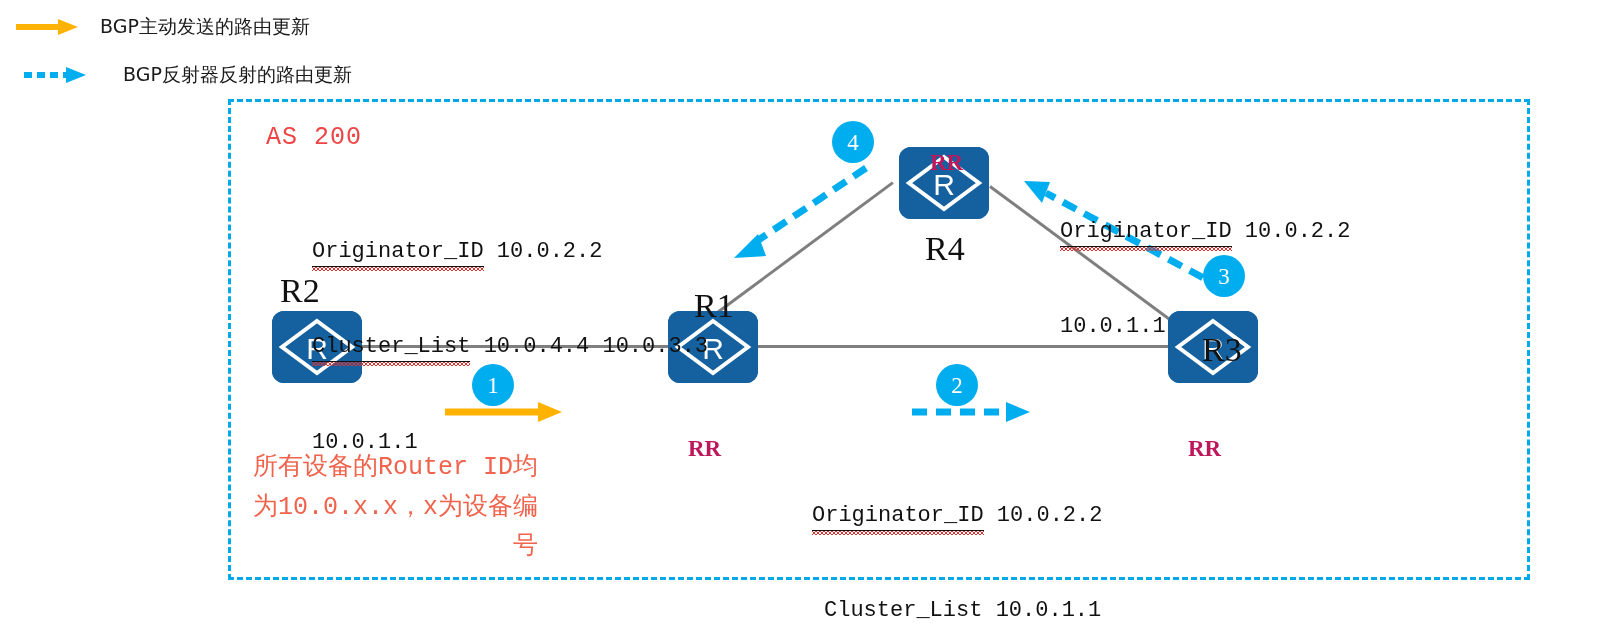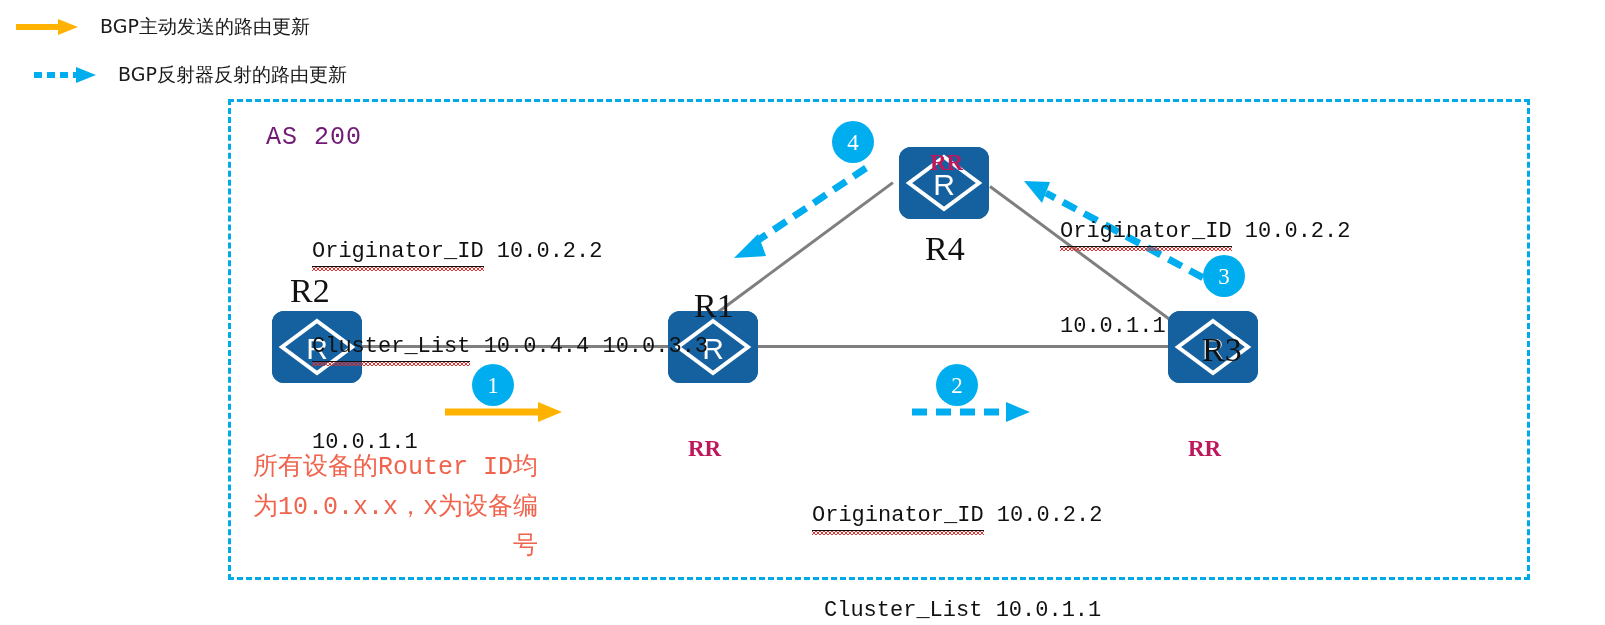--- a/index.html
+++ b/index.html
@@ -19,21 +19,21 @@
   }
 
   
   .legend-row {
     position: absolute;
     display: flex;
     align-items: center;
     height: 26px;
   }
   .legend-row.r1 { left: 14px; top: 14px; }
-  .legend-row.r2 { left: 32px; top: 62px; }
+  .legend-row.r2 { left: 22px; top: 62px; gap: 15px; }
 
   .legend-swatch {
     width: 66px;
     height: 22px;
     position: relative;
     flex: 0 0 66px;
   }
   .legend-label {
     margin-left: 20px;
     font-family: "DejaVu Sans", "Liberation Sans", sans-serif;
@@ -50,21 +50,21 @@
     width: 1302px;
     height: 481px;
     border: 3px dashed #00a9e8;
     box-sizing: border-box;
   }
   #as-title {
     position: absolute;
     left: 266px;
     top: 123px;
     font-size: 25px;
-    color: #701a75;
+    color: #ef4444;
     letter-spacing: 1px;
     font-family: "Liberation Mono", "DejaVu Sans Mono", monospace;
     white-space: nowrap;
   }
 
   
   .router {
     position: absolute;
     width: 90px;
     height: 72px;
@@ -202,21 +202,21 @@
   <div class="link" style="left:712px; top:315px; width:225px; transform: rotate(-36.5deg);"></div>
   <div class="link" style="left:990px; top:185px; width:285px; transform: rotate(36.5deg);"></div>
 
   <div class="router" style="left:272px; top:311px;">
     <svg width="90" height="72" viewBox="0 0 90 72">
       <rect x="0" y="0" width="90" height="72" rx="12" fill="#15619F"></rect>
       <polygon points="45,10 80,36 45,62 10,36" fill="none" stroke="#ffffff" stroke-width="4"></polygon>
       <text x="45" y="48" font-family="Liberation Sans, sans-serif" font-size="30" fill="#ffffff" text-anchor="middle">R</text>
     </svg>
   </div>
-  <div class="node-label" style="left:290px; top:272px;">R2</div>
+  <div class="node-label" style="left:280px; top:272px;">R2</div>
 
   <div class="router" style="left:668px; top:311px;">
     <svg width="90" height="72" viewBox="0 0 90 72">
       <rect x="0" y="0" width="90" height="72" rx="12" fill="#15619F"></rect>
       <polygon points="45,10 80,36 45,62 10,36" fill="none" stroke="#ffffff" stroke-width="4"></polygon>
       <text x="45" y="48" font-family="Liberation Sans, sans-serif" font-size="30" fill="#ffffff" text-anchor="middle">R</text>
     </svg>
   </div>
   <div class="node-label" style="left:694px; top:267px;margin-top:20px;">R1</div>
   <div class="rr-label" style="left:688px; top:396px;">RR</div>

